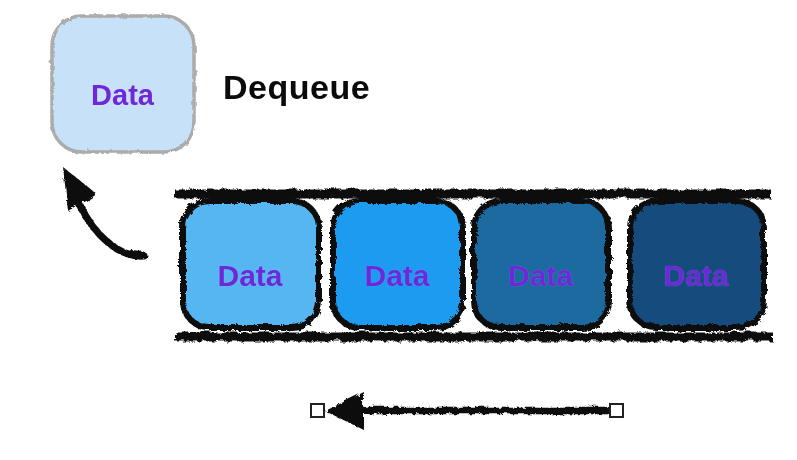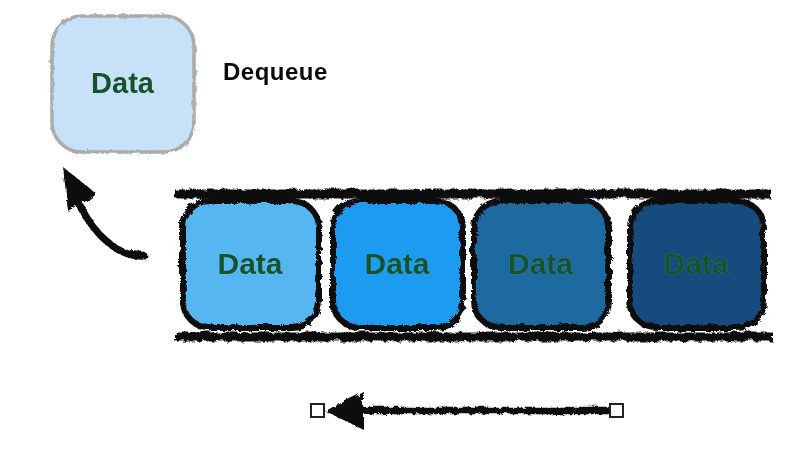--- a/index.html
+++ b/index.html
@@ -8,33 +8,34 @@
     width:797px;height:460px;
     background:#ffffff;
     overflow:hidden;
     font-family:"Liberation Sans", sans-serif;
   }
   .canvas svg{position:absolute;left:0;top:0;}
   .lbl{
     position:absolute;
     display:flex;align-items:center;justify-content:center;
     font-weight:600;
-    color:#14532d;
+    color:#6d28d9;
     pointer-events:none;
     text-shadow:0 0 1px rgba(255,255,255,.35);
+    margin-top:12px;
   }
   .lbl-top{left:50px;top:14px;width:145px;height:138px;font-size:29px;}
   .lbl-q{top:200px;height:127px;font-size:30px;}
   .lbl-q1{left:182px;width:136px;}
   .lbl-q2{left:332px;width:130px;}
   .lbl-q3{left:473px;width:135px;}
   .lbl-q4{left:629px;width:134px;}
   .title{
-    position:absolute;left:223px;top:58px;
-    font-size:24px;font-weight:bold;color:#0b0b0b;
+    position:absolute;left:223px;top:68px;
+    font-size:34px;font-weight:bold;color:#0b0b0b;
     letter-spacing:0.5px;
     text-align:right;
   }
 </style>
 </head>
 <body>
 
 <div class="canvas">
 
   <svg width="797" height="460" viewBox="0 0 797 460">

